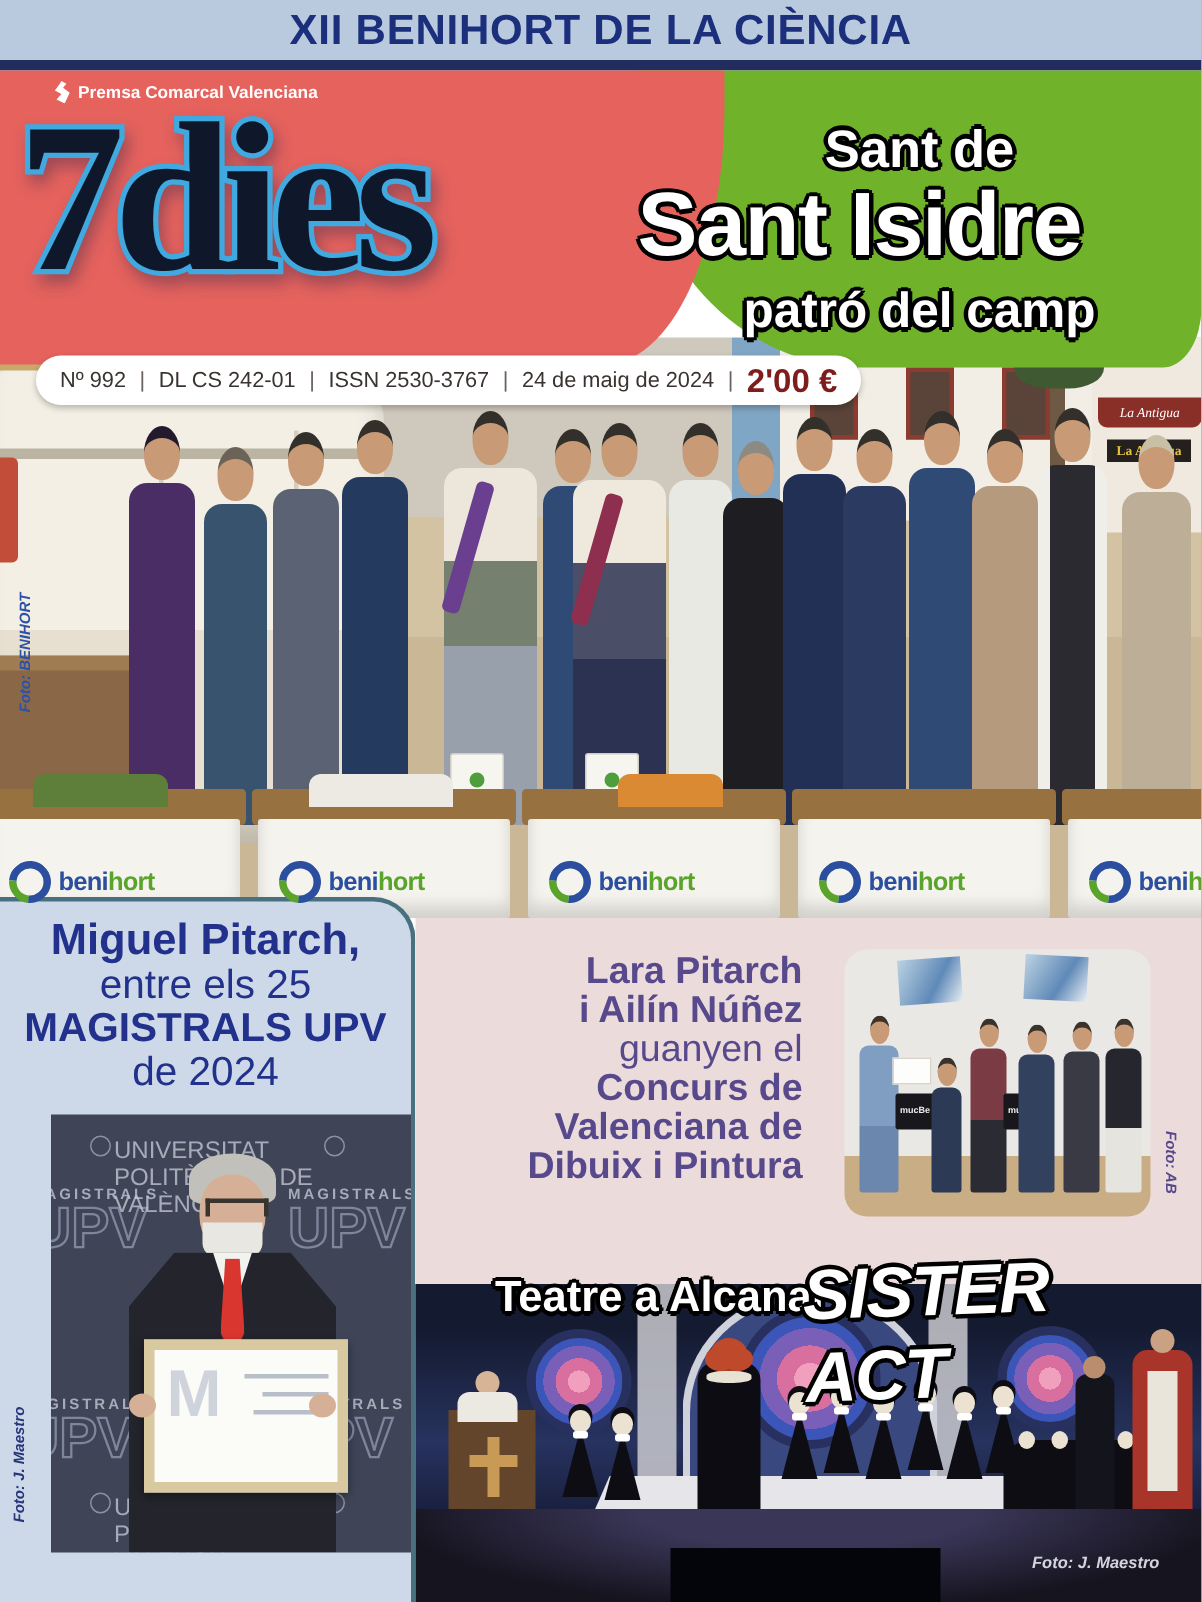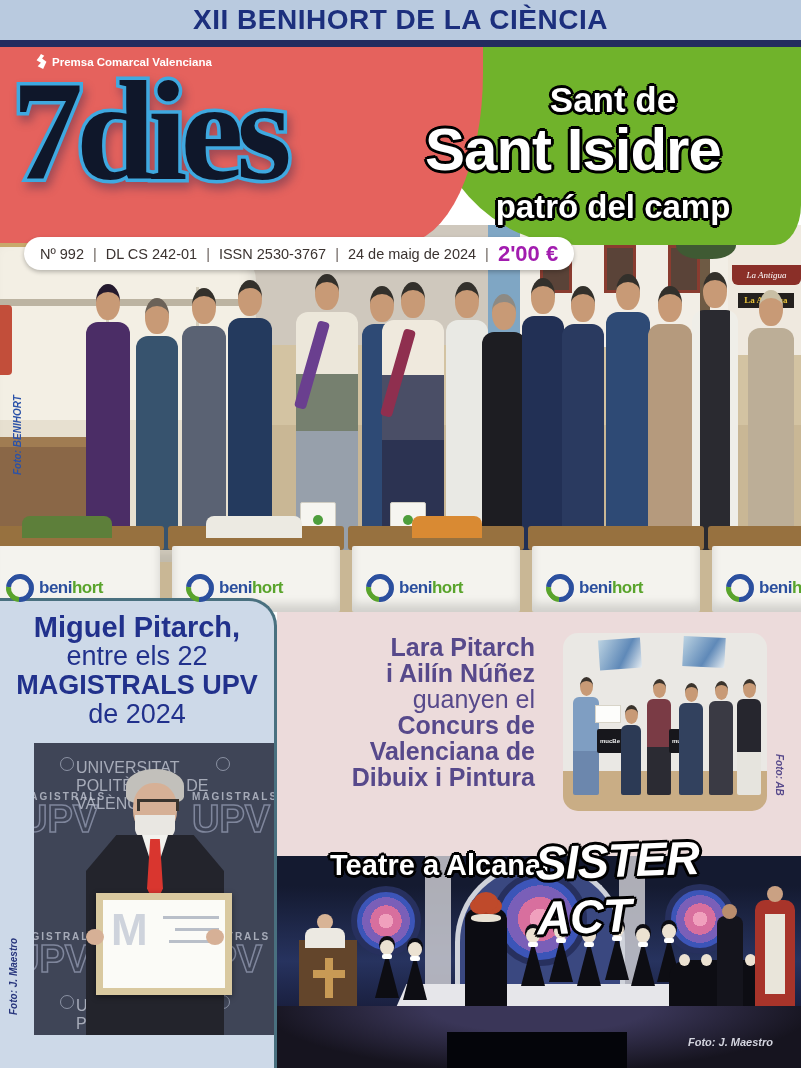--- a/index.html
+++ b/index.html
@@ -35,21 +35,21 @@
       2px 2px 0 #000,-2px 2px 0 #000,2px -2px 0 #000,-2px -2px 0 #000;}
   .gm1{left:425px;top:80px;width:376px;text-align:center;font-size:35px;font-weight:800;}
   .gm2{left:425px;top:115px;width:376px;font-size:60px;font-weight:800;letter-spacing:-1px;}
   .gm3{left:425px;top:188px;width:376px;text-align:center;font-size:33px;font-weight:800;}
 
   .pill{left:24px;top:237px;height:33px;background:#fff;border-radius:17px;
         display:inline-flex;align-items:center;gap:9px;padding:0 16px;
         box-shadow:0 2px 4px rgba(0,0,0,.25);white-space:nowrap;}
   .pill span{font-size:14.5px;color:#3b3330;}
   .pill .sep{color:#6b625d;font-weight:300;}
-  .pill .price{font-size:22px;font-weight:800;color:#a21caf;}
+  .pill .price{font-size:22px;font-weight:800;color:#7f1d1d;}
 
   
   .bld{position:absolute;}
   .bld.white{left:520px;top:2px;width:215px;height:120px;background:#f2eee6;}
   .bld.white .win{position:absolute;top:18px;width:26px;height:42px;background:#5a4338;border:3px solid #8a3c30;}
   .bld.blue{left:488px;top:0;width:36px;height:115px;background:#7fa6c4;}
   .bld.ochre{left:0;top:0;width:150px;height:110px;background:#c8a96b;}
   .bld.right{left:728px;top:0;width:73px;height:130px;background:#efe9df;}
   .awning{position:absolute;left:732px;top:40px;width:69px;height:20px;background:#8a2f28;
           border-radius:0 0 6px 6px;color:#fff;font-size:9px;font-style:italic;
@@ -349,21 +349,21 @@
     <span>ISSN 2530-3767</span>
     <span class="sep">|</span>
     <span>24 de maig de 2024</span>
     <span class="sep">|</span>
     <span class="price">2'00 €</span>
   </div>
 
   <div class="abs left-panel">
     <div class="lp-head">
       <div class="l1">Miguel Pitarch,</div>
-      <div class="l2">entre els 22</div>
+      <div class="l2">entre els 25</div>
       <div class="l3">MAGISTRALS UPV</div>
       <div class="l4">de 2024</div>
     </div>
     <div class="lp-photo">
       <div class="bdg" style="left:-14px;top:48px;">
         <div class="mg">MAGISTRALS</div>
         <div class="upv">UPV</div>
       </div>
       <div class="bdg" style="left:158px;top:48px;">
         <div class="mg">MAGISTRALS</div>

